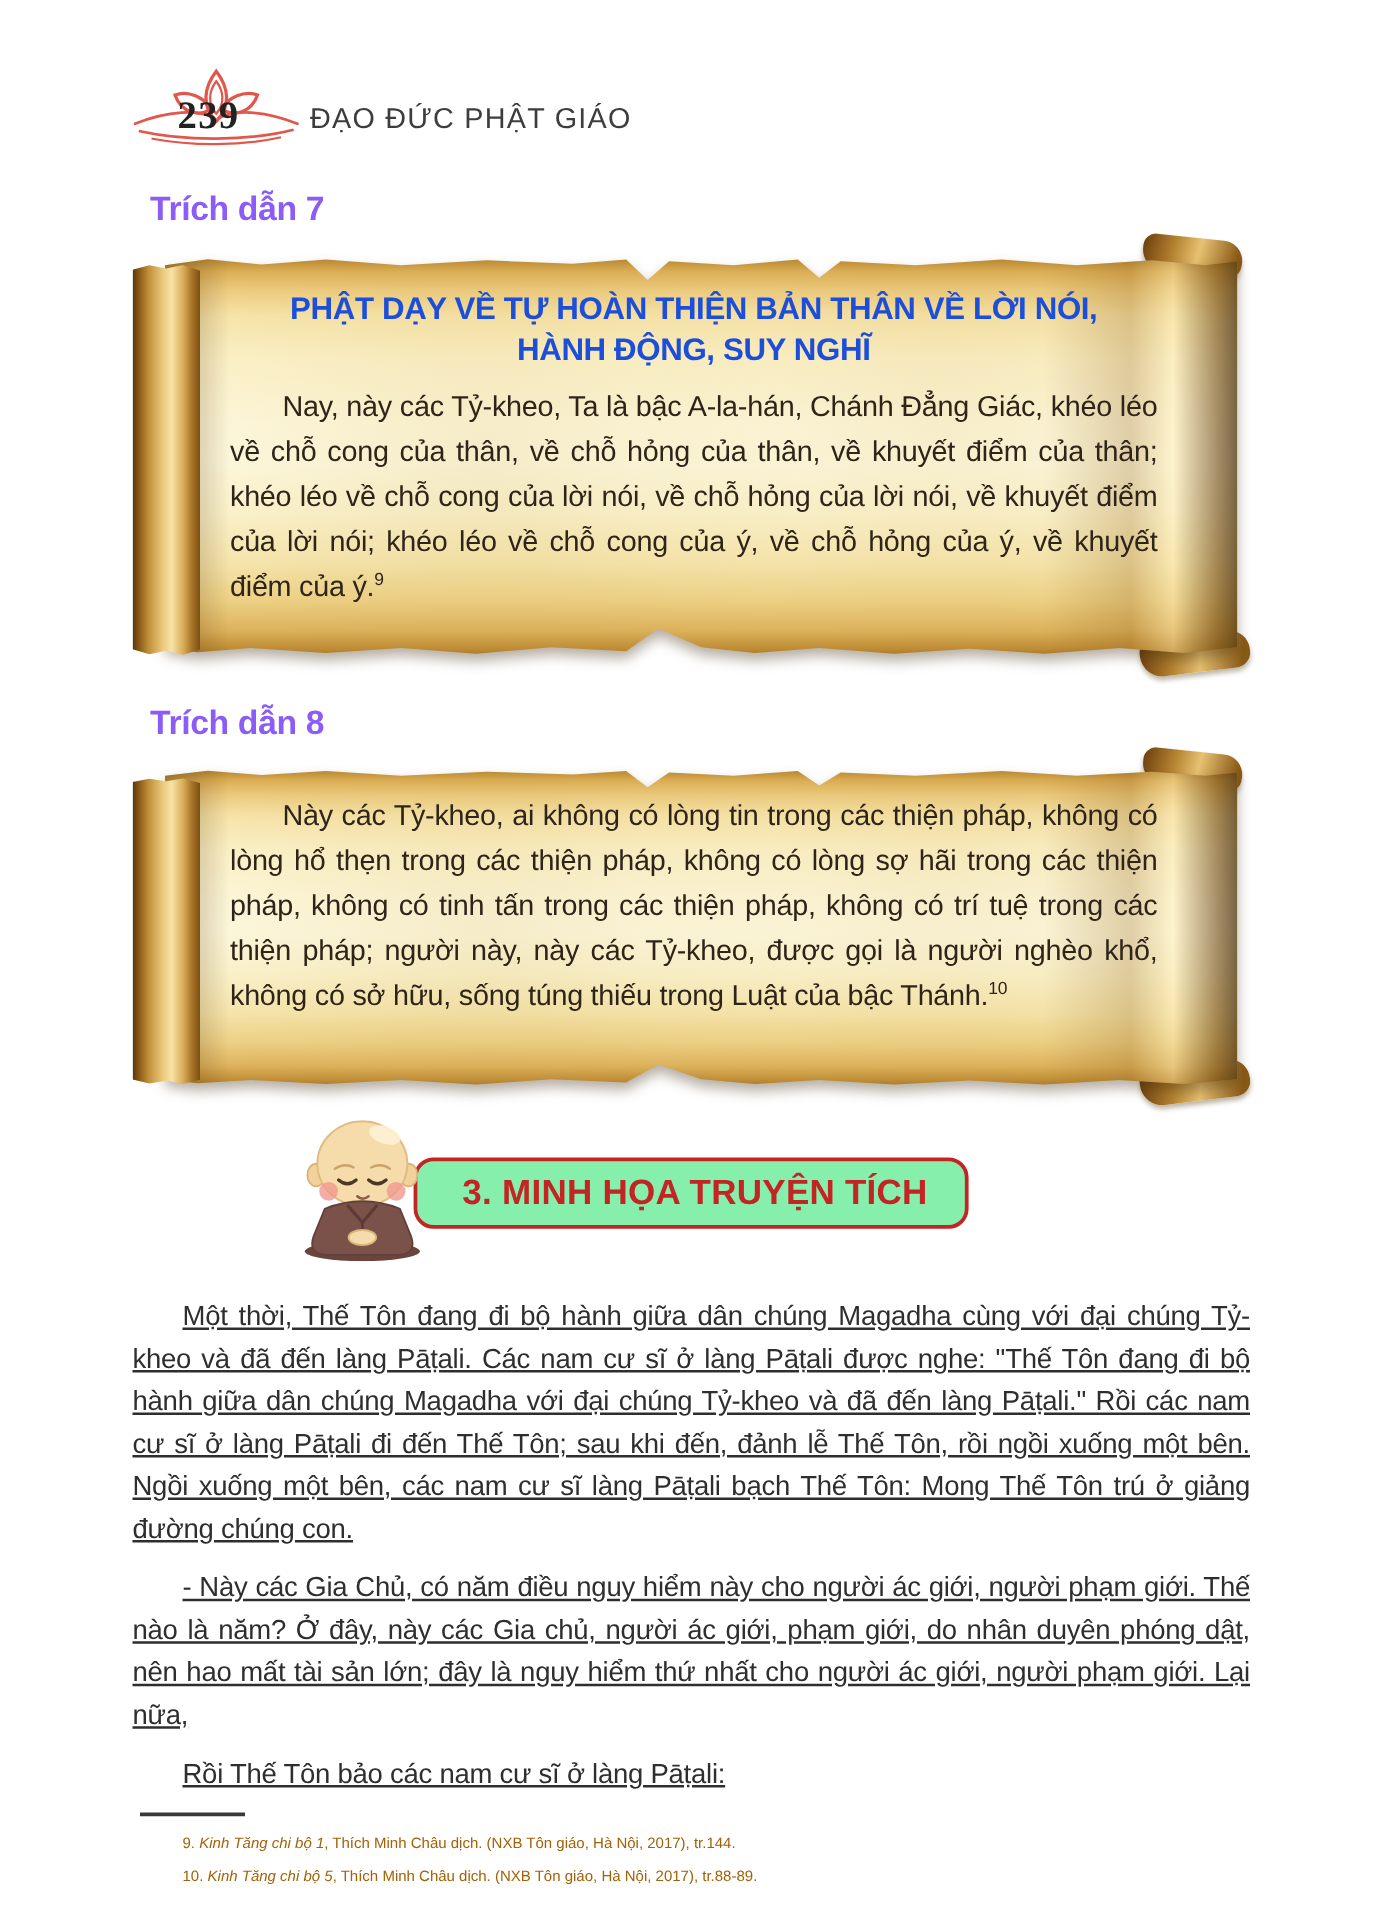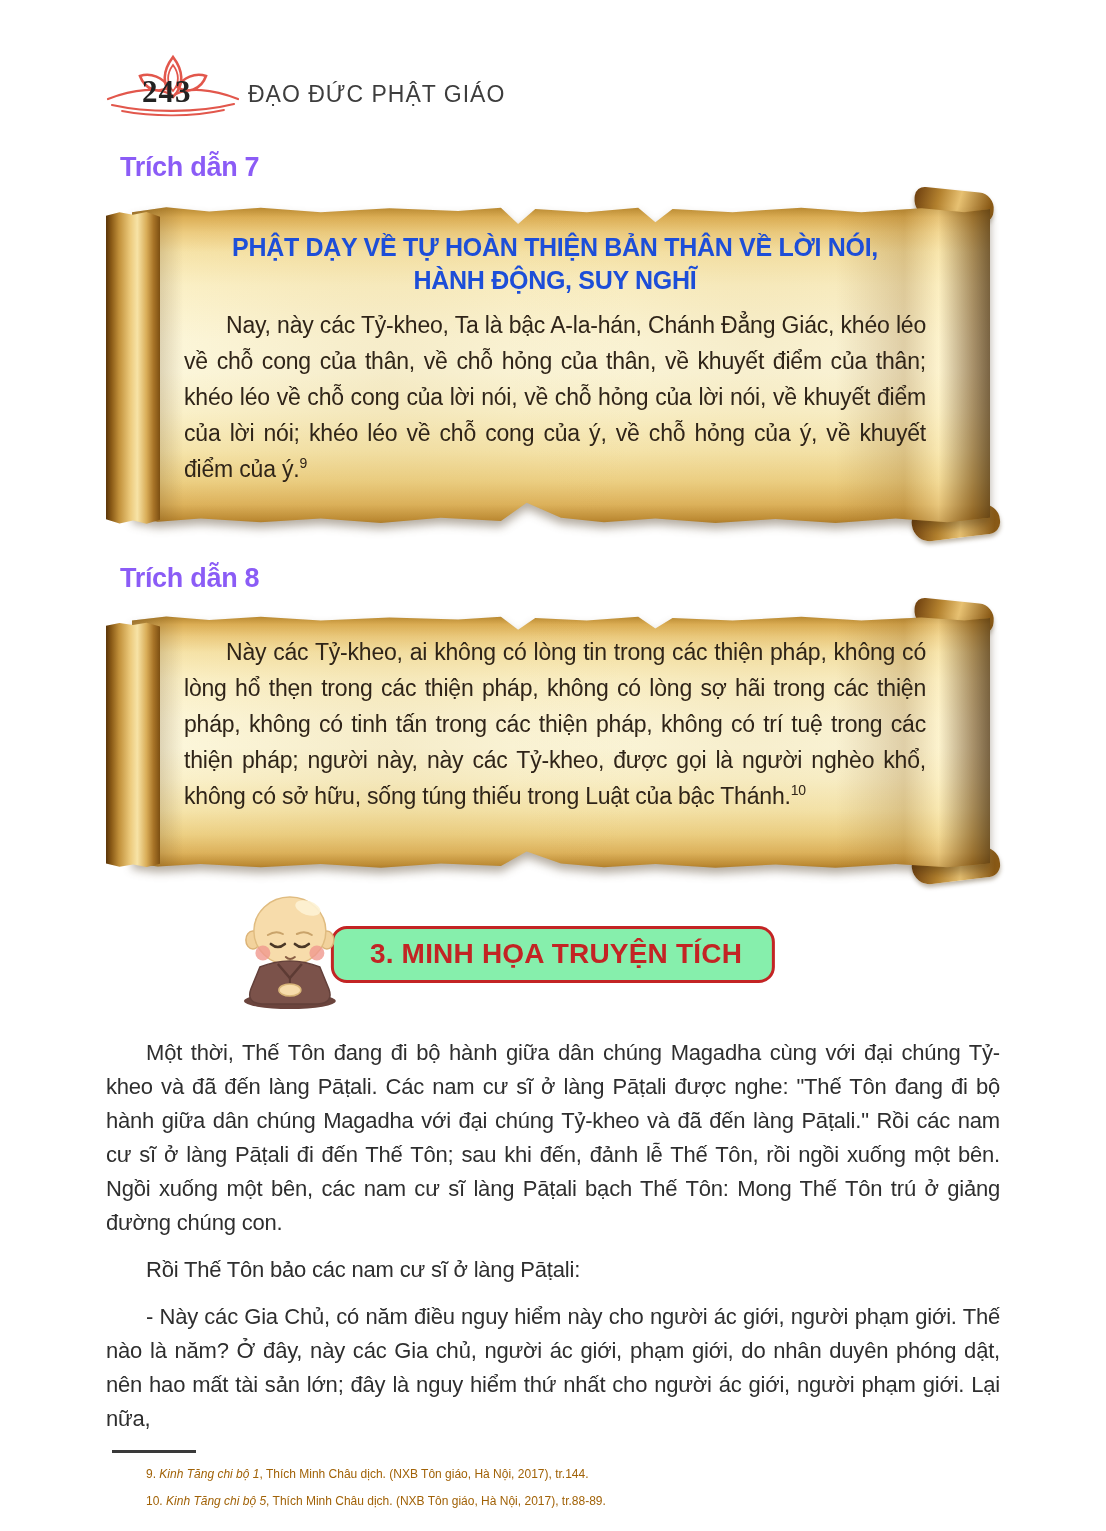--- a/index.html
+++ b/index.html
@@ -109,20 +109,21 @@
     font-size:28px; font-weight:bold; color:#c32424; letter-spacing:0.2px;
     white-space:nowrap;
   }
   .monk { position:absolute; left:-108px; top:-38px; width:128px; height:118px; }
 
   
   .story p {
     font-size:22px; line-height:34px; color:#2e2e2e;
     text-align:justify; text-indent:40px; letter-spacing:-0.2px;
     margin-bottom:13px;
+    text-decoration:underline;
   }
 
   
   .fn-rule { width:84px; height:3px; background:#3a3a3a; margin:14px 0 8px 6px; }
   .footnotes { margin-left:40px; }
   .footnotes p { font-size:12px; line-height:27px; color:#a16207; }
   .footnotes i { font-style:italic; }
 </style>
 </head>
 <body>
@@ -136,21 +137,21 @@
           <path d="M67,3 C77,16 79,31 67,43 C55,31 57,16 67,3 Z"></path>
           <path d="M67,11 C73,19 74,29 67,37 C60,29 61,19 67,11 Z" stroke-width="1.8"></path>
           <path d="M34,22 C45,18 57,24 63,33 C53,40 39,36 34,22 Z"></path>
           <path d="M100,22 C89,18 77,24 71,33 C81,40 95,36 100,22 Z"></path>
           <path d="M2,45 C30,34 52,34 64,40" stroke-width="2.2"></path>
           <path d="M132,45 C104,34 82,34 70,40" stroke-width="2.2"></path>
           <path d="M6,51 C42,59 92,59 128,50" stroke-width="2.2"></path>
           <path d="M16,57 C48,63 86,63 118,56" stroke-width="1.8"></path>
         </g>
       </svg>
-      <span class="hdr-pagenum">243</span>
+      <span class="hdr-pagenum">239</span>
     </div>
     <span class="hdr-title">ĐẠO ĐỨC PHẬT GIÁO</span>
   </div>
 
   <h2 class="quote-label">Trích dẫn 7</h2>
 
   <div class="scroll s1">
     <div class="curl-nub top"></div>
     <div class="curl-nub bottom"></div>
     <div class="paper-wrap">
@@ -201,22 +202,22 @@
           <path d="M64,87 L64,97" stroke="#5d3b34" stroke-width="2" fill="none"></path>
           <ellipse cx="64" cy="99" rx="11" ry="6" fill="#f7dcab" stroke="#d9b679" stroke-width="1.5"></ellipse>
         </svg>
         <span>3. MINH HỌA TRUYỆN TÍCH</span>
       </div>
     </div>
   </div>
 
   <div class="story">
     <p>Một thời, Thế Tôn đang đi bộ hành giữa dân chúng Magadha cùng với đại chúng Tỷ-kheo và đã đến làng Pāṭali. Các nam cư sĩ ở làng Pāṭali được nghe: "Thế Tôn đang đi bộ hành giữa dân chúng Magadha với đại chúng Tỷ-kheo và đã đến làng Pāṭali." Rồi các nam cư sĩ ở làng Pāṭali đi đến Thế Tôn; sau khi đến, đảnh lễ Thế Tôn, rồi ngồi xuống một bên. Ngồi xuống một bên, các nam cư sĩ làng Pāṭali bạch Thế Tôn: Mong Thế Tôn trú ở giảng đường chúng con.</p>
+    <p>- Này các Gia Chủ, có năm điều nguy hiểm này cho người ác giới, người phạm giới. Thế nào là năm? Ở đây, này các Gia chủ, người ác giới, phạm giới, do nhân duyên phóng dật, nên hao mất tài sản lớn; đây là nguy hiểm thứ nhất cho người ác giới, người phạm giới. Lại nữa,</p>
     <p>Rồi Thế Tôn bảo các nam cư sĩ ở làng Pāṭali:</p>
-    <p>- Này các Gia Chủ, có năm điều nguy hiểm này cho người ác giới, người phạm giới. Thế nào là năm? Ở đây, này các Gia chủ, người ác giới, phạm giới, do nhân duyên phóng dật, nên hao mất tài sản lớn; đây là nguy hiểm thứ nhất cho người ác giới, người phạm giới. Lại nữa,</p>
   </div>
 
   <div class="fn-rule"></div>
   <div class="footnotes">
     <p><span>9.</span> <i>Kinh Tăng chi bộ 1</i><span>, Thích Minh Châu dịch. (NXB Tôn giáo, Hà Nội, 2017), tr.144.</span></p>
     <p><span>10.</span> <i>Kinh Tăng chi bộ 5</i><span>, Thích Minh Châu dịch. (NXB Tôn giáo, Hà Nội, 2017), tr.88-89.</span></p>
   </div>
 
 </div>
 

